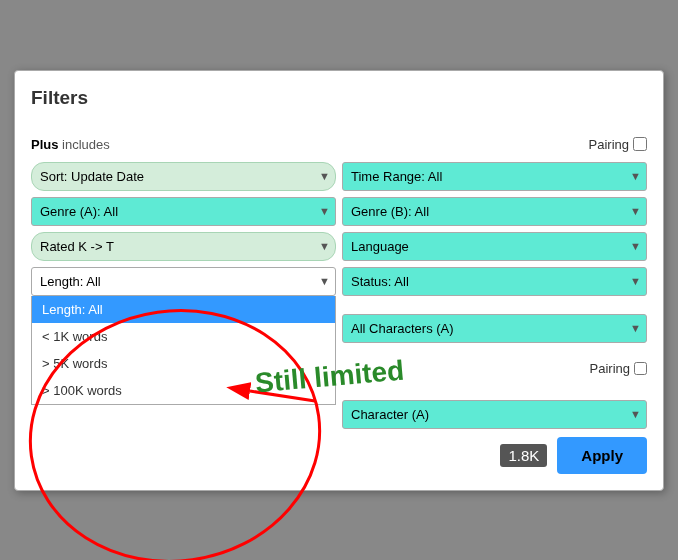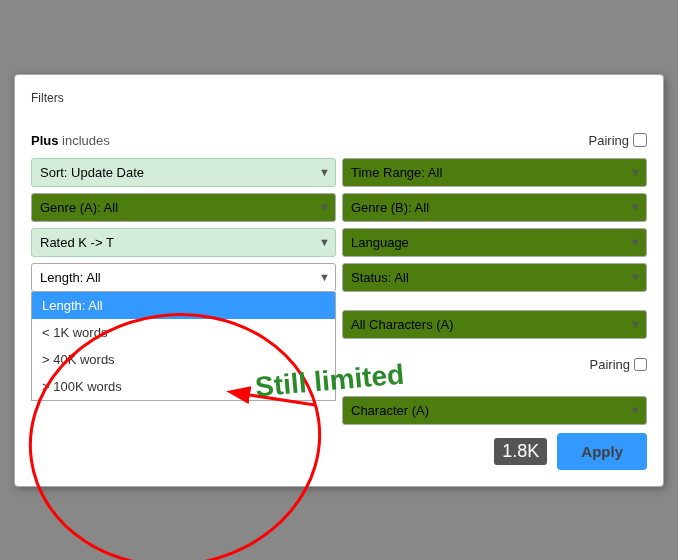--- a/index.html
+++ b/index.html
@@ -16,22 +16,22 @@
     .dialog {
       background: #fff;
       border: 1px solid #aaa;
       border-radius: 4px;
       width: 650px;
       padding: 16px;
       position: relative;
       box-shadow: 2px 2px 8px rgba(0,0,0,0.3);
     }
     .dialog-title {
-      font-size: 12px;
-      font-weight: normal;
+      font-size: 19px;
+      font-weight: bold;
       margin-bottom: 28px;
       color: #333;
     }
     .plus-row {
       display: flex;
       align-items: center;
       justify-content: space-between;
       margin-bottom: 10px;
     }
     .plus-label {
@@ -64,25 +64,26 @@
     }
     .select-wrapper select {
       width: 100%;
       padding: 6px 24px 6px 8px;
       border: 1px solid #aaa;
       border-radius: 3px;
       appearance: none;
       -webkit-appearance: none;
       font-size: 13px;
       cursor: pointer;
-      background: #4d7c0f;
+      background: #5eead4;
     }
     .select-wrapper.green select {
       background-color: #d4edda;
       border-color: #a8d5b5;
+      border-radius: 13px;
     }
     .select-arrow {
       position: absolute;
       right: 6px;
       top: 50%;
       transform: translateY(-50%);
       pointer-events: none;
       font-size: 11px;
       color: #555;
     }
@@ -138,27 +139,27 @@
     .bottom-row {
       display: flex;
       align-items: center;
       justify-content: flex-end;
       margin-top: 8px;
       gap: 10px;
     }
     .count-badge {
       background: #555;
       color: #fff;
-      font-size: 18px;
+      font-size: 15px;
       padding: 3px 8px;
       border-radius: 3px;
     }
     .apply-btn {
       background: #3399ff;
-      color: #404040;
+      color: #000000;
       border: none;
       border-radius: 4px;
       padding: 10px 24px;
       font-size: 15px;
       cursor: pointer;
       font-weight: bold;
     }
     .still-limited-text {
       position: absolute;
       color: #2a8a2a;
@@ -242,21 +243,21 @@
     <div class="length-dropdown-container">
       <div class="length-select-wrapper">
         <select>
           <option>Length: All</option>
         </select>
         <span class="select-arrow">▼</span>
       </div>
       <div class="dropdown-list">
         <div class="dropdown-item selected">Length: All</div>
         <div class="dropdown-item">&lt; 1K words</div>
-        <div class="dropdown-item">&gt; 40K words</div>
+        <div class="dropdown-item">&gt; 5K words</div>
         <div class="dropdown-item">&gt; 100K words</div>
       </div>
     </div>
 
     <div style="display: flex; flex-direction: column; gap: 18px; width: 100%;">
       <div class="select-wrapper">
         <select>
           <option>Status: All</option>
         </select>
         <span class="select-arrow">▼</span>

